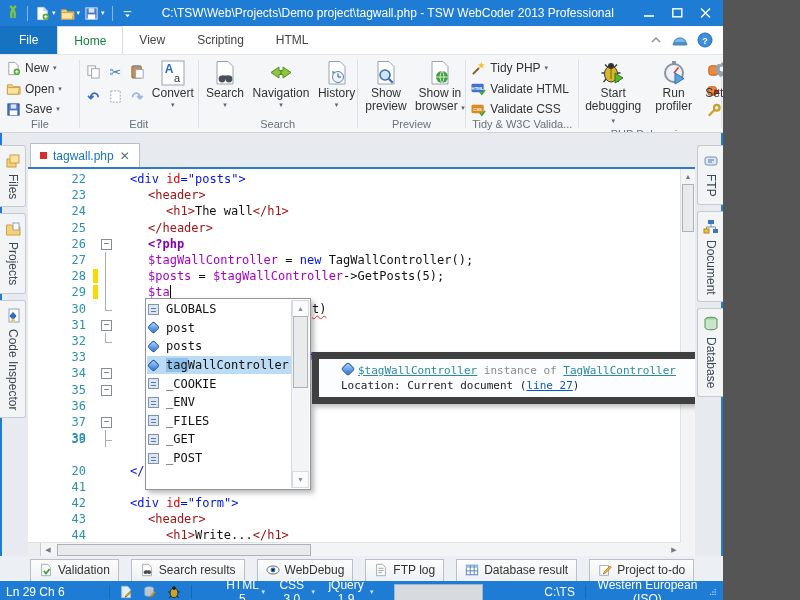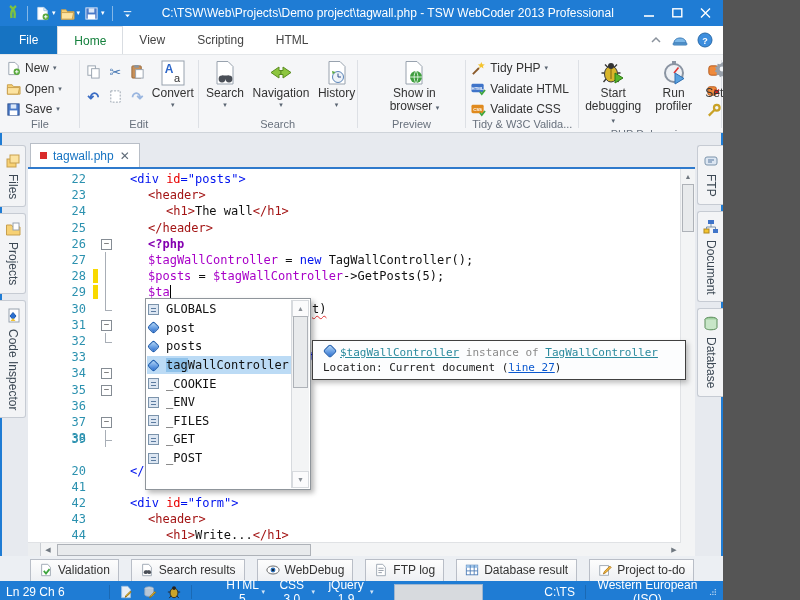--- a/index.html
+++ b/index.html
@@ -97,23 +97,23 @@
     background:linear-gradient(135deg,#b5d9f8,#2a6fd2);border:1px solid #1d5cae;transform:rotate(45deg);border-radius:2px}
   .ac-ic.array::before{content:"";position:absolute;inset:1px;background:#dce6f2;border:1px solid #7b93ab}
   .ac-ic.array::after{content:"";position:absolute;left:4px;right:4px;top:5px;height:5px;
     background:repeating-linear-gradient(#5b7ba0 0 1px,transparent 1px 3px)}
   .ac-sb{position:absolute;right:1px;top:1px;bottom:1px;width:17px;background:#f3f4f5;border-left:1px solid #d7dade}
   .ac-arr{height:15px;display:flex;align-items:center;justify-content:center;font-size:7px;color:#8a9097;border:1px solid #d7dade;background:#fbfbfc}
   .ac-arr.dn{position:absolute;bottom:0;left:0;right:0}
   .ac-th{position:absolute;left:1px;right:1px;top:16px;height:70px;background:#e8eaec;border:1px solid #aeb2b8}
 
   
-  .tip{position:absolute;left:284px;top:171px;width:352px;background:#fcfdfe;border:1px solid #404040;
+  .tip{position:absolute;left:284px;top:183px;width:352px;background:#fcfdfe;border:7px solid #404040;
     box-shadow:2px 3px 5px rgba(0,0,0,.25);z-index:6;font:11px "DejaVu Sans Mono",monospace;
-    padding:4px 10px;line-height:15px;white-space:nowrap;color:#222}
+    padding:4px 22px;line-height:15px;white-space:nowrap;color:#222}
   .tl{color:#2b8a9d;text-decoration:underline}
   .gray{color:#8a8a8a}
   .bl{color:#0a58cf;text-decoration:underline}
   .gem{display:inline-block;width:8px;height:8px;background:linear-gradient(135deg,#b5d9f8,#2a6fd2);
     border:1px solid #1d5cae;transform:rotate(45deg);border-radius:2px;margin:0 5px 0 2px}
 
   
   .btabs{height:25px;display:flex;align-items:flex-end;gap:12px;padding-left:30px;background:#eceff3}
   .btab{display:flex;align-items:center;gap:5px;background:linear-gradient(#fdfdfd,#eef0f3);
     border:1px solid #b9bec7;border-bottom:none;padding:3px 8px 4px;font-size:12px;color:#333}
@@ -333,20 +333,28 @@
           <span class="bbl">History</span>
           <span class="dda">▾</span>
         </button>
       </div>
       <div class="rgl">Search</div>
     </div>
     <div class="rsep"></div>
 
     <div class="rgroup" style="width:108px">
       <div class="rgc" style="justify-content:space-around;width:100%">
+        <button class="bbtn" style="width:50px">
+          <svg class="i24" viewBox="0 0 26 26">
+              <path d="M5 1.5h11l5 5V24H5z" fill="#fff" stroke="#98a2ae"></path>
+              <circle cx="12" cy="15" r="5" fill="#cfe6fa" stroke="#3e6db5" stroke-width="1.6"></circle>
+              <path d="M15.8 18.8l4 4" stroke="#3e6db5" stroke-width="2.2"></path>
+            </svg>
+          <span class="bbl">Show preview</span>
+        </button>
         <button class="bbtn" style="width:56px">
           <svg class="i24" viewBox="0 0 26 26">
               <path d="M5 1.5h11l5 5V24H5z" fill="#fff" stroke="#98a2ae"></path>
               <circle cx="15" cy="17" r="6" fill="#3f9e3f"></circle>
               <path d="M9 17h12M15 11c2.5 3 2.5 9 0 12M15 11c-2.5 3-2.5 9 0 12" stroke="#d8efd8" fill="none"></path>
             </svg>
           <span class="bbl"><span>Show in browser</span> <span class="dda">▾</span></span>
         </button>
       </div>
       <div class="rgl">Preview</div>

